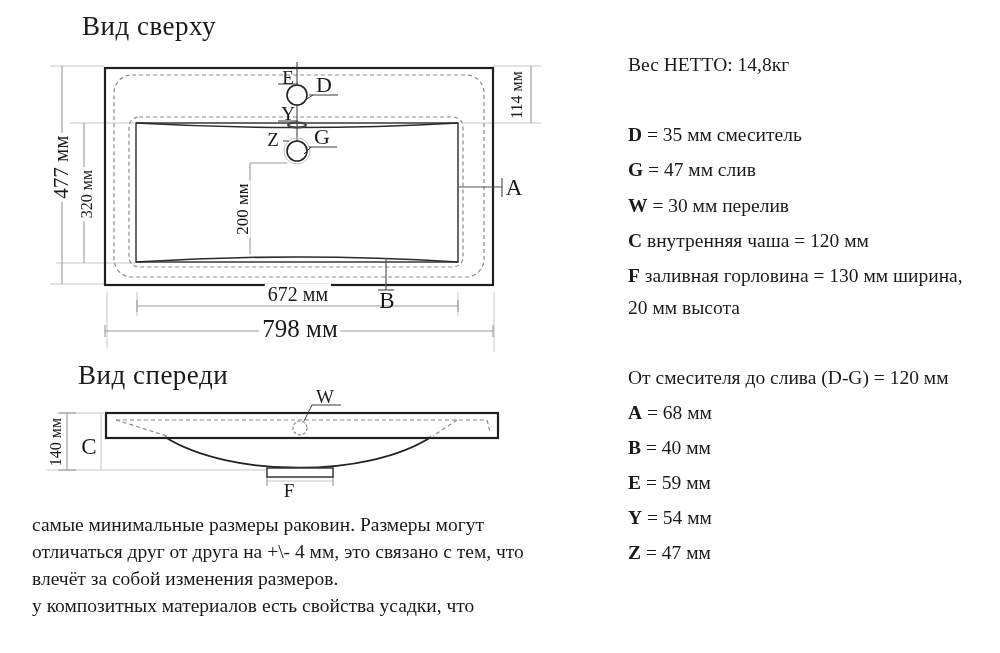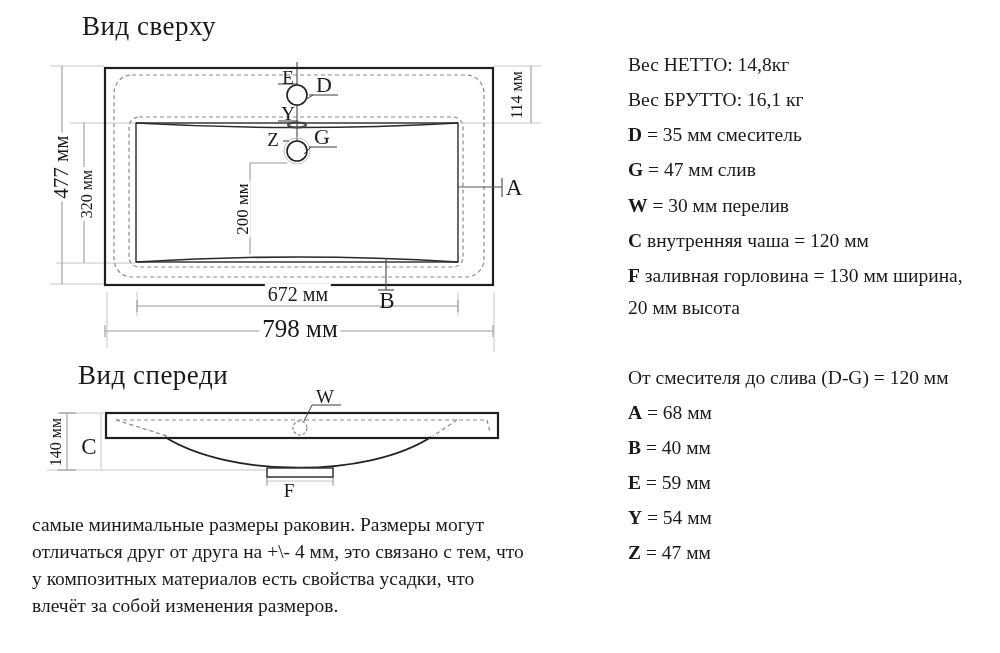--- a/index.html
+++ b/index.html
@@ -142,34 +142,33 @@
   <div class="lbl" style="left:322px;top:137px;font-size:22px;">G</div>
   <div class="lbl" style="left:514px;top:187px;font-size:23px;">A</div>
   <div class="lbl" style="left:387px;top:300px;font-size:23px;">B</div>
 
   <div class="lbl rot wbg" style="left:56px;top:442px;font-size:16px;">140 мм</div>
   <div class="lbl" style="left:325px;top:396px;font-size:19px;">W</div>
   <div class="lbl" style="left:89px;top:446px;font-size:23px;">C</div>
   <div class="lbl" style="left:289px;top:490px;font-size:19px;">F</div>
 
   <div class="spec" style="top:55px;"><b></b><span>Вес НЕТТО: 14,8кг</span></div>
-  <div class="spec" style="top:90px;"><b></b><span>Вес БРУТТО: 16,1 кг</span></div>
   <div class="spec" style="top:125px;"><b>D</b><span> = 35 мм смеситель</span></div>
   <div class="spec" style="top:160px;"><b>G</b><span> = 47 мм слив</span></div>
   <div class="spec" style="top:196px;"><b>W</b><span> = 30 мм перелив</span></div>
   <div class="spec" style="top:231px;"><b>C</b><span> внутренняя чаша = 120 мм</span></div>
   <div class="spec" style="top:266px;"><b>F</b><span> заливная горловина = 130 мм ширина,</span></div>
   <div class="spec" style="top:298px;"><b></b><span>20 мм высота</span></div>
   <div class="spec" style="top:368px;"><b></b><span>От смесителя до слива (D-G) = 120 мм</span></div>
   <div class="spec" style="top:403px;"><b>A</b><span> = 68 мм</span></div>
   <div class="spec" style="top:438px;font-family:Liberation Serif, serif;"><b>B</b><span> = 40 мм</span></div>
   <div class="spec" style="top:473px;"><b>E</b><span> = 59 мм</span></div>
   <div class="spec" style="top:508px;"><b>Y</b><span> = 54 мм</span></div>
   <div class="spec" style="top:543px;"><b>Z</b><span> = 47 мм</span></div>
 
   <div class="note">
     <div>самые минимальные размеры раковин. Размеры могут</div>
     <div>отличаться друг от друга на +\- 4 мм, это связано с тем, что</div>
+    <div>влечёт за собой изменения размеров.</div>
     <div>у композитных материалов есть свойства усадки, что</div>
-    <div>влечёт за собой изменения размеров.</div>
   </div>
 
 </div>
 
 </body></html>

